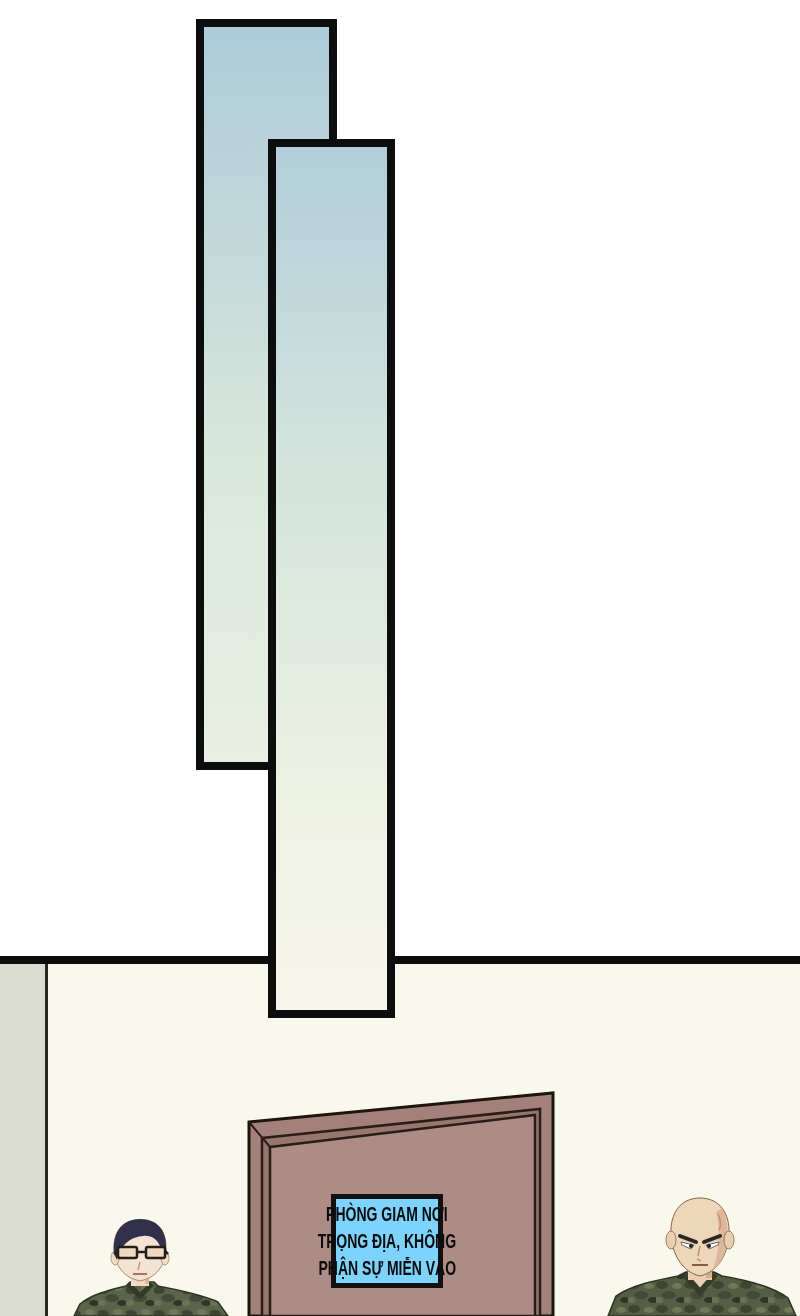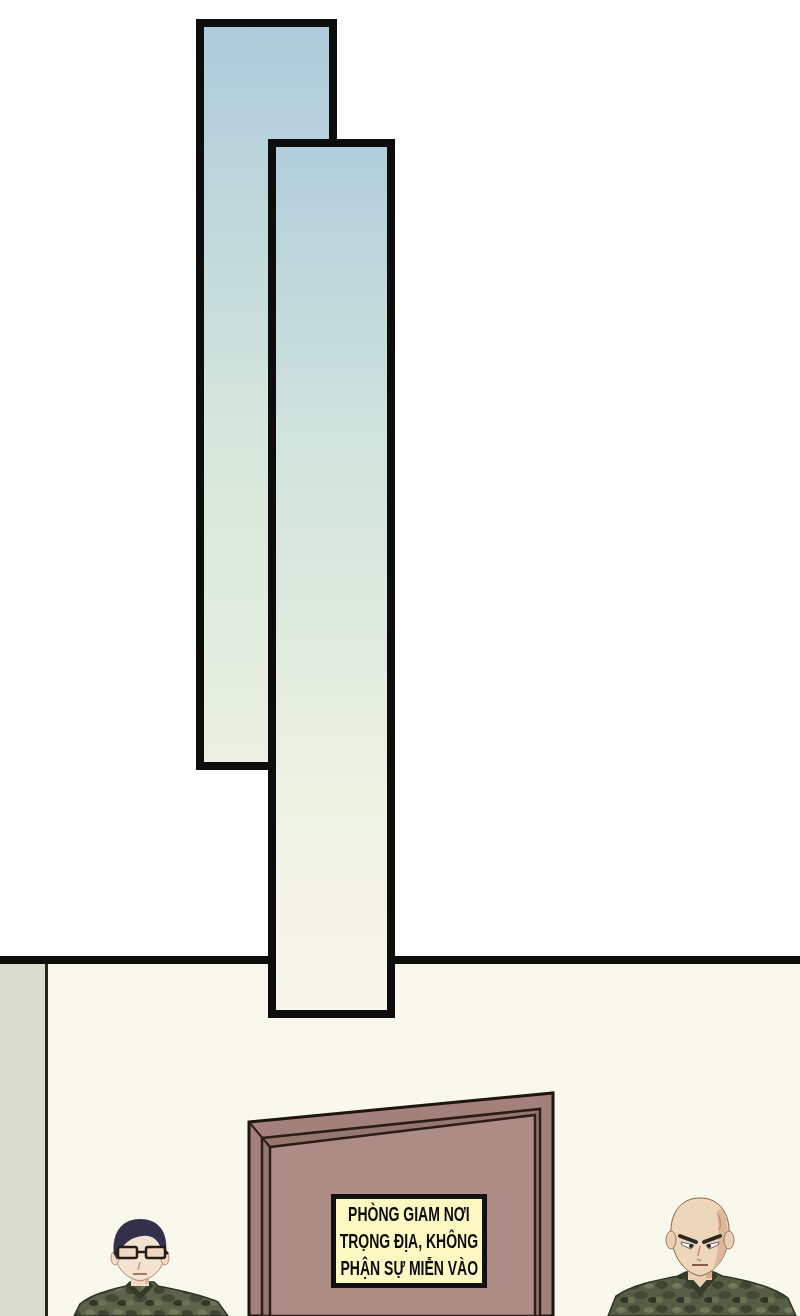--- a/index.html
+++ b/index.html
@@ -28,22 +28,22 @@
     background:#f8f8ec;z-index:0;
   }
   .side-wall{
     position:absolute;left:0;top:964px;width:45px;height:352px;
     background:#dadcd0;border-right:3px solid #26261f;z-index:1;
   }
   
   .door-svg{position:absolute;left:240px;top:1085px;z-index:2;}
   
   .door-sign{
-    position:absolute;left:331px;top:1194px;width:156px;height:94px;
-    box-sizing:border-box;background:#fef9c3;border:5px solid #111111;
+    position:absolute;left:331px;top:1194px;width:112px;height:94px;
+    box-sizing:border-box;background:#7dd3fc;border:5px solid #111111;
     display:flex;flex-direction:column;justify-content:center;align-items:center;
     z-index:5;
   }
   .door-sign .line{
     display:inline-block;white-space:nowrap;
     font-weight:700;font-size:20px;line-height:27px;color:#0b0b0b;
     transform:scaleX(0.70);letter-spacing:0px;
   }
   
   .guard{position:absolute;z-index:3;}

